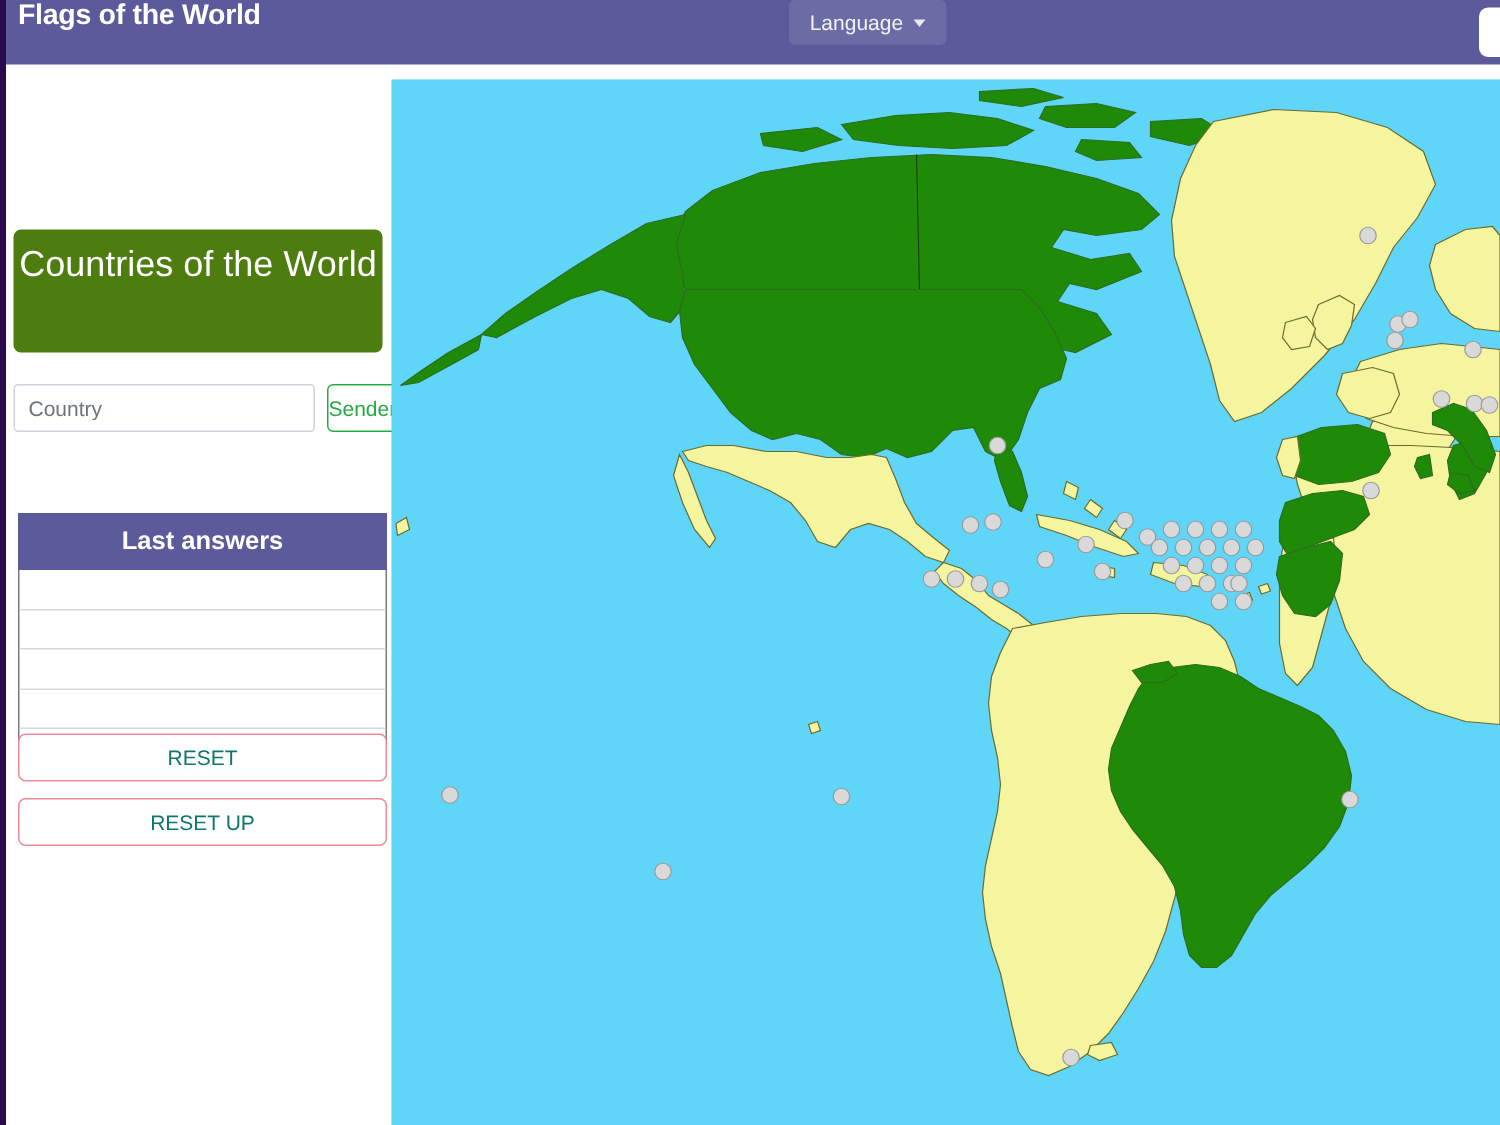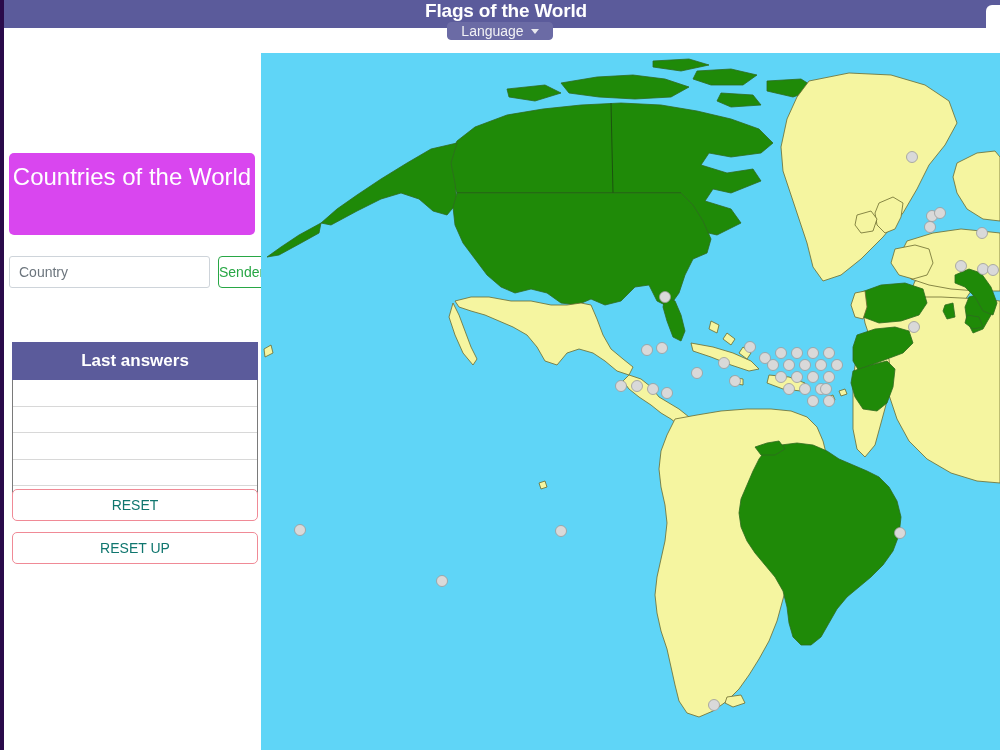--- a/index.html
+++ b/index.html
@@ -16,25 +16,24 @@
   .edge-strip {
     position: absolute; left: 0; top: 0;
     width: 4px; height: 750px;
     background: #2a0a4a;
     z-index: 5;
   }
 
   
   .navbar {
     position: absolute; left: 0; top: 0;
-    width: 1000px; height: 28px;
+    width: 1000px; height: 43px;
     background: #5b5b9b;
-    display: flex; align-items: center;
+    display: flex; align-items: flex-start;
     z-index: 4;
-    flex-direction: column;
   }
   .navbar-brand {
     margin-left: 12px;
     color: #ffffff;
     font-size: 19px;
     font-weight: bold;
     letter-spacing: -0.2px;
     white-space: nowrap;
   }
   .navbar-spacer-a { width: 352px; }
@@ -68,21 +67,21 @@
   .sidebar {
     position: absolute;
     left: 4px; top: 43px;
     width: 257px; height: 707px;
     background: #ffffff;
   }
   .quiz-title {
     position: absolute;
     left: 5px; top: 110px;
     width: 246px; height: 82px;
-    background: #d946ef;
+    background: #4d7c0f;
     border-radius: 5px;
     color: #ffffff;
     font-size: 24px;
     line-height: 43px;
     text-align: center;
     padding-top: 2px;
   }
   .answer-row {
     position: absolute;
     left: 5px; top: 213px;

